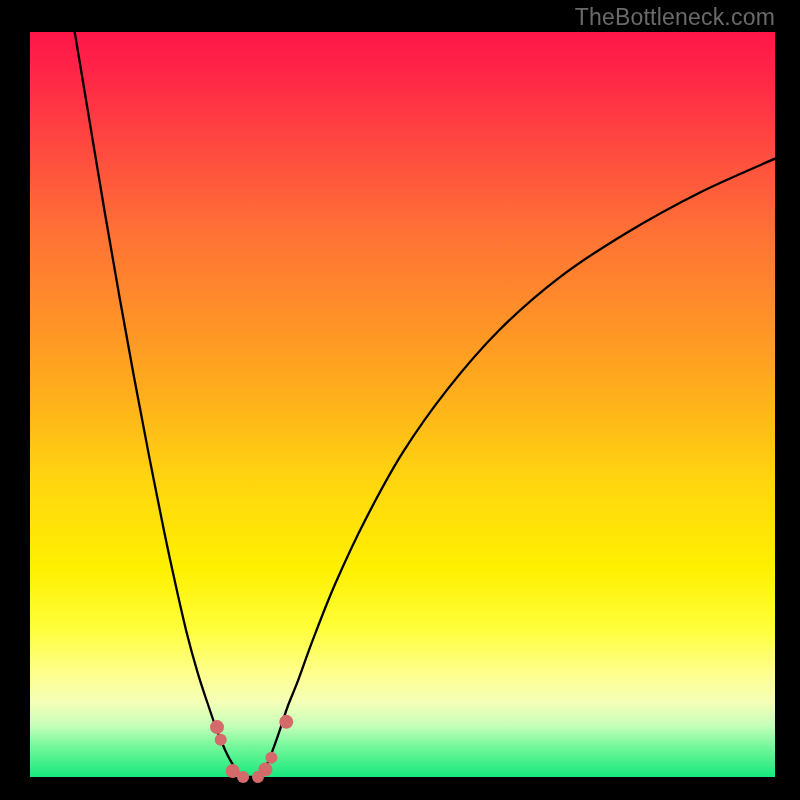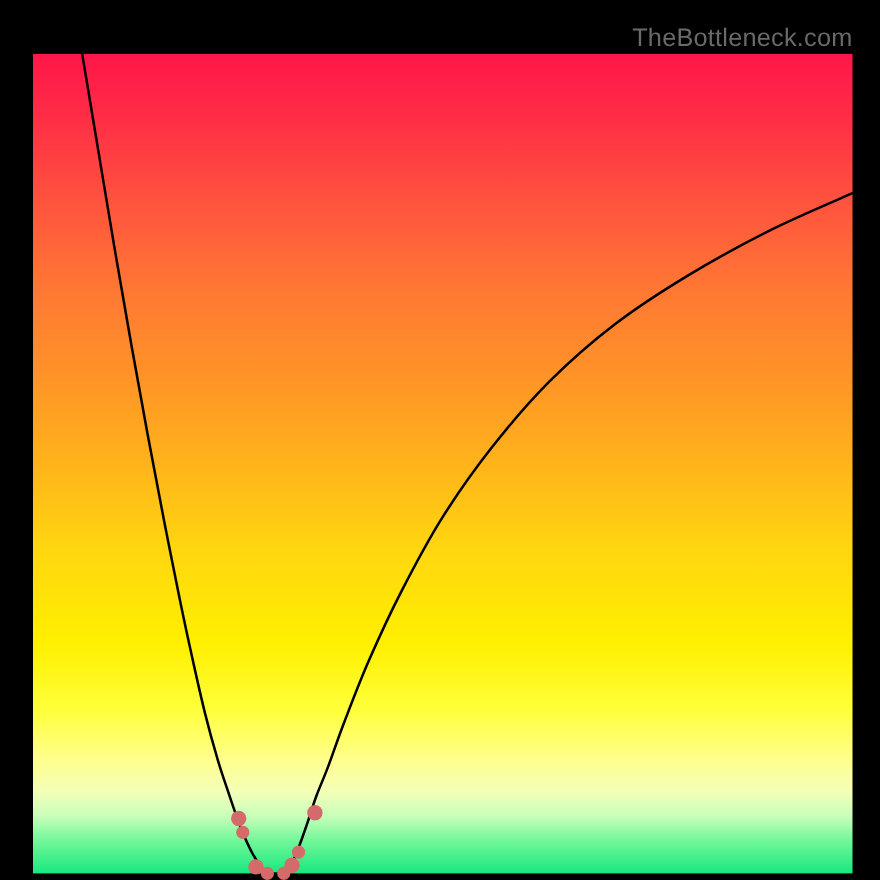--- a/index.html
+++ b/index.html
@@ -6,21 +6,21 @@
     margin: 0;
     padding: 0;
     width: 800px;
     height: 800px;
     overflow: hidden;
     background: #000;
     font-family: Arial, Helvetica, sans-serif;
   }
   .frame {
     position: absolute;
-    top: 17px;
+    top: 0;
     left: 0;
     width: 800px;
     height: 716px;
     background: #000;
     text-align: right;
   }
   .plot {
     position: absolute;
     background: linear-gradient(to bottom,
       #ff1649 0%,

